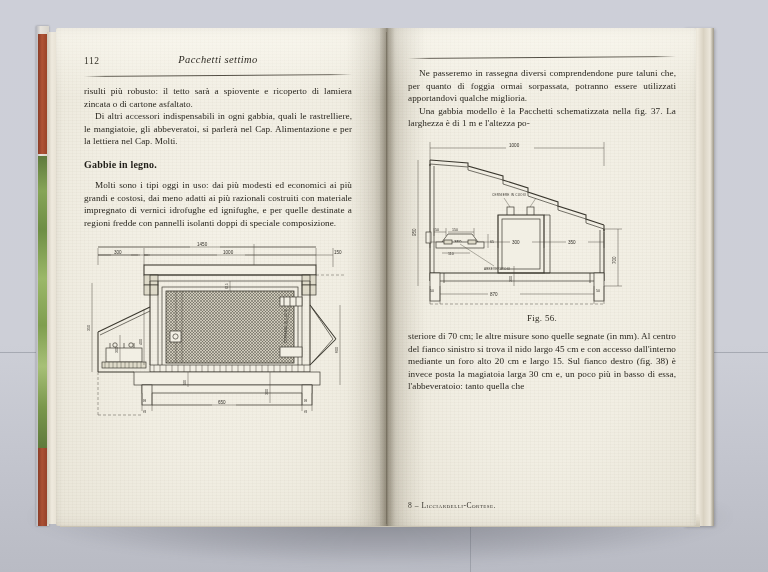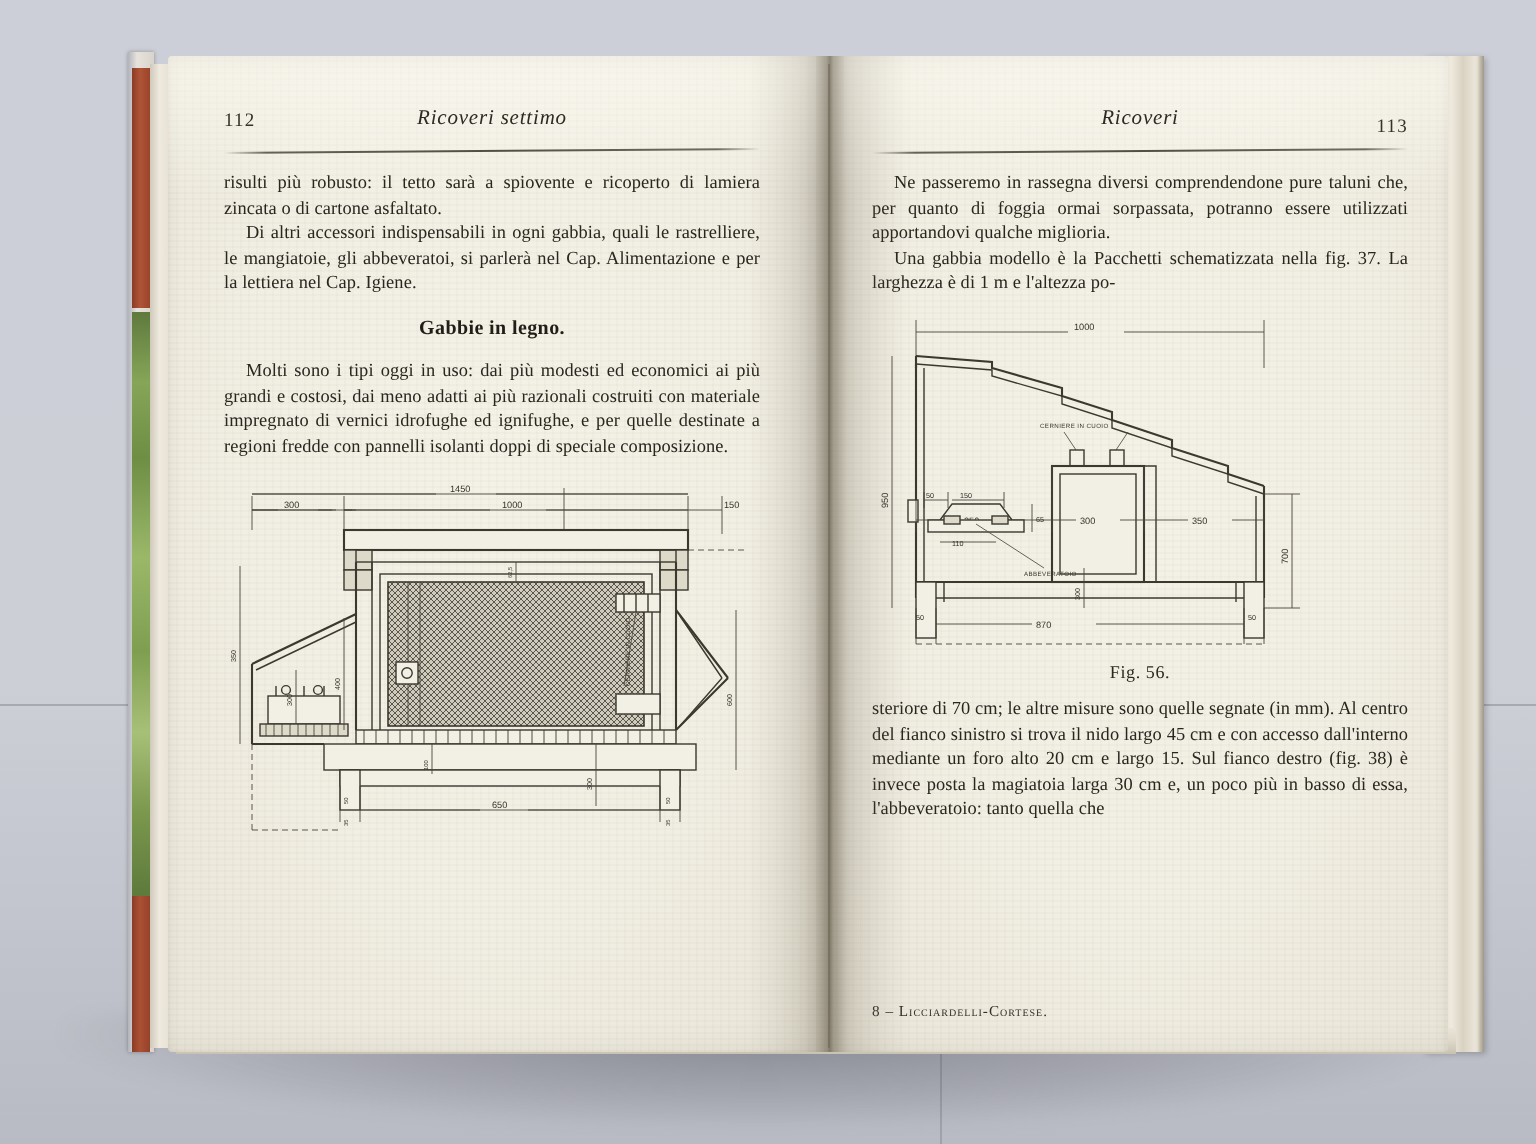--- a/index.html
+++ b/index.html
@@ -25,21 +25,21 @@
     background:rgba(120,124,135,.40);
   }
   #table-shadow{
     position:absolute;left:30px;top:505px;width:700px;height:60px;
     background:radial-gradient(ellipse at 50% 20%, rgba(60,62,70,.42) 0%, rgba(60,62,70,.18) 45%, rgba(60,62,70,0) 72%);
     filter:blur(3px);
   }
 
   
   #book{
-    position:absolute;left:36px;top:22px;width:684px;height:512px;margin-left:28px;
+    position:absolute;left:36px;top:22px;width:684px;height:512px;
   }
   
   .cover-board{
     position:absolute;left:0px;top:4px;width:13px;height:500px;
     background:linear-gradient(90deg,#b2b4bc 0%,#e7e3dc 35%,#d8d4cb 100%);
     box-shadow:0 0 2px rgba(0,0,0,.3);
   }
   .cover-spine-top{
     position:absolute;left:2px;top:8px;width:9px;height:120px;
     background:linear-gradient(90deg,#8a3c28 0%,#b05436 45%,#9a4429 100%);
@@ -135,21 +135,21 @@
   }
   p.body{
     margin:0;font-size:9.2px;line-height:12.6px;
     text-align:justify;text-justify:inter-word;
     letter-spacing:.05px;color:#29261f;
   }
   p.body.indent{ text-indent:11px; }
   p.first{ margin-top:9px; }
   .it{ }
   h3.subhead{
-    margin:11px 0 9px 0;text-align:center;
+    margin:11px 0 9px 0;text-align:left;
     font-size:10px;font-weight:bold;letter-spacing:.2px;color:#201e18;
   }
   .figcap{
     margin-top:2px;text-align:center;font-size:9px;letter-spacing:.3px;color:#2b281f;
   }
   .colophon{
     position:absolute;left:22px;bottom:16px;font-size:7.6px;
     letter-spacing:.5px;color:#33302a;font-variant:small-caps;
   }
 
@@ -206,27 +206,27 @@
   <div class="leaf-edge-bottom"></div>
 
   <div class="page" id="page-left">
     <div class="grain"></div>
     <div class="tophl"></div>
 
     <div class="col">
 
       <div class="runhead">
         <span class="folio" style="left:0;top:2px;">112</span>
-        <span class="runtitle">Ricoveri settimo</span>
+        <span class="runtitle">Pacchetti settimo</span>
       </div>
       <div class="rule"></div>
 
       <p class="body first">risulti più robusto: il tetto sarà a spiovente e ricoperto di lamiera zincata o di cartone asfaltato.</p>
 
-      <p class="body indent"><span>Di altri accessori indispensabili in ogni gabbia, quali le rastrelliere, le mangiatoie, gli abbeveratoi, si parlerà nel Cap. </span><span class="it">Alimentazione</span><span> e per la lettiera nel Cap. </span><span class="it">Igiene.</span></p>
+      <p class="body indent"><span>Di altri accessori indispensabili in ogni gabbia, quali le rastrelliere, le mangiatoie, gli abbeveratoi, si parlerà nel Cap. </span><span class="it">Alimentazione</span><span> e per la lettiera nel Cap. </span><span class="it">Molti.</span></p>
 
       <h3 class="subhead">Gabbie in legno.</h3>
 
       <p class="body indent">Molti sono i tipi oggi in uso: dai più modesti ed economici ai più grandi e costosi, dai meno adatti ai più razionali costruiti con materiale impregnato di vernici idrofughe ed ignifughe, e per quelle destinate a regioni fredde con pannelli isolanti doppi di speciale composizione.</p>
 
       <div class="figwrap">
         <svg width="268" height="190" viewBox="0 0 268 190">
           <defs>
             <pattern id="meshpat" width="3" height="3" patternUnits="userSpaceOnUse">
               <rect width="3" height="3" fill="#cfcabb"></rect>
@@ -342,24 +342,20 @@
     </div>
     <div class="warp"></div>
   </div>
 
   <div class="page" id="page-right">
     <div class="grain"></div>
     <div class="tophl"></div>
 
     <div class="col">
 
-      <div class="runhead">
-        <span class="runtitle">Ricoveri</span>
-        <span class="folio" style="right:0;top:5px;">113</span>
-      </div>
       <div class="rule"></div>
 
       <p class="body first indent">Ne passeremo in rassegna diversi comprendendone pure taluni che, per quanto di foggia ormai sorpassata, potranno essere utilizzati apportandovi qualche miglioria.</p>
 
       <p class="body indent">Una gabbia modello è la Pacchetti schematizzata nella fig. 37. La larghezza è di 1 m e l'altezza po-</p>
 
       <div class="figwrap">
         <svg width="268" height="175" viewBox="0 0 268 175">
 
           <g>

